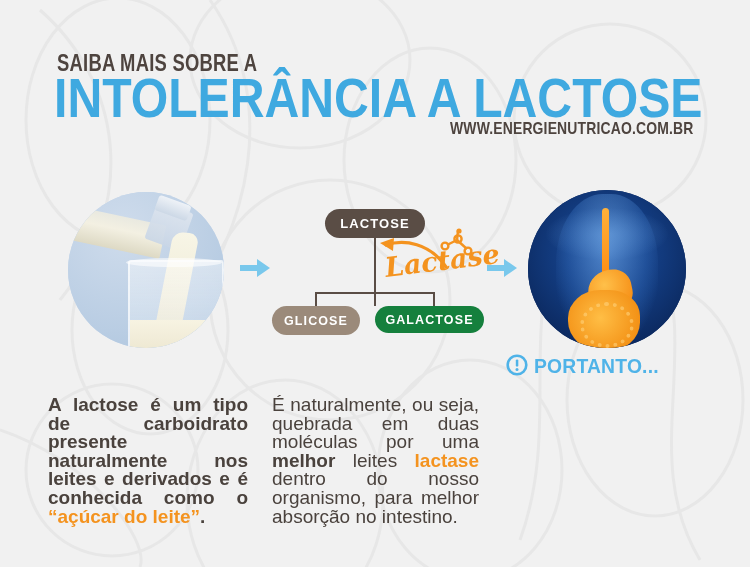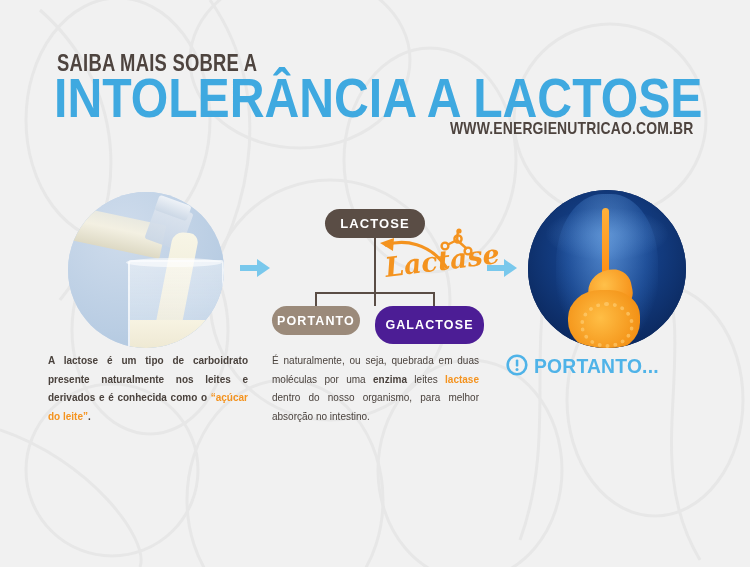--- a/index.html
+++ b/index.html
@@ -128,40 +128,40 @@
   
   .pill{
     position:absolute;border-radius:18px;
     color:#ffffff;font-weight:bold;letter-spacing:1.1px;
     display:flex;align-items:center;justify-content:center;
     font-size:13px;
     text-align:center;
   }
   #pill-lactose{left:325px;top:209px;width:100px;height:29px;background:#5a4d45;}
   #pill-glicose{left:272px;top:306px;width:88px;height:29px;background:#9b8a7a;font-size:12.5px;}
-  #pill-galactose{left:375px;top:306px;width:109px;height:38px;background:#4c1d95;font-size:12.5px;}
+  #pill-galactose{left:375px;top:306px;width:109px;height:27px;background:#15803d;font-size:12.5px;}
   .connector{position:absolute;background:#5a4d45;}
   #conn-v-main{left:374px;top:238px;width:2px;height:68px;}
   #conn-h{left:315px;top:292px;width:120px;height:2px;}
   #conn-v-left{left:315px;top:292px;width:2px;height:15px;}
   #conn-v-right{left:433px;top:292px;width:2px;height:15px;}
 
   .lactase-script{
     position:absolute;left:385px;top:252px;
     font-family:"DejaVu Serif", serif;
     font-style:italic;font-weight:bold;
     font-size:27px;color:#f4931f;
     transform:rotate(-7deg);transform-origin:left center;
     white-space:nowrap;
   }
   #curved-arrow{position:absolute;left:378px;top:237px;width:70px;height:32px;}
   #molecule-icon{position:absolute;left:440px;top:228px;width:34px;height:30px;}
 
   
-  .col{position:absolute;color:#4a423d;font-size:10px;line-height:18.6px;text-align:justify;}
+  .col{position:absolute;color:#4a423d;font-size:19px;line-height:18.6px;text-align:justify;margin-top:44px;}
   .col b{font-weight:bold;}
   .col .org{color:#f4931f;font-weight:bold;}
   #col-left{left:48px;top:352px;width:200px;font-weight:bold;}
   #col-center{left:272px;top:352px;width:207px;font-weight:normal;}
   #col-right{left:506px;top:385px;width:205px;font-weight:normal;}
   #col-right b{font-weight:bold;}
   .col p{margin:0;}
 
   .portanto-row{
     position:absolute;left:506px;top:354px;
@@ -219,21 +219,21 @@
     <path d="M0 7 H17 V1 L30 10 L17 19 V13 H0 Z" fill="#79c8ec"></path>
   </svg>
 
   <div>
     <div class="connector" id="conn-v-main"></div>
     <div class="connector" id="conn-h"></div>
     <div class="connector" id="conn-v-left"></div>
     <div class="connector" id="conn-v-right"></div>
 
     <div class="pill" id="pill-lactose">LACTOSE</div>
-    <div class="pill" id="pill-glicose">PORTANTO</div>
+    <div class="pill" id="pill-glicose">GLICOSE</div>
     <div class="pill" id="pill-galactose">GALACTOSE</div>
 
     <svg id="curved-arrow" viewBox="0 0 70 32" xmlns="http://www.w3.org/2000/svg">
       <path d="M68 30 C 52 6, 26 2, 8 8" fill="none" stroke="#f4931f" stroke-width="3.2" stroke-linecap="round"></path>
       <path d="M2 6 L16 1 L15 14 Z" fill="#f4931f"></path>
     </svg>
 
     <div class="lactase-script">Lactase</div>
 
     <svg id="molecule-icon" viewBox="0 0 34 30" xmlns="http://www.w3.org/2000/svg">
@@ -263,21 +263,21 @@
   </div>
 
   <div class="col" id="col-left">
     <p>
       <span>A lactose é um tipo de carboidrato presente </span><b>naturalmente</b><span> nos leites e derivados e é conhecida como o </span><span class="org">“açúcar do leite”</span><span>.</span>
     </p>
   </div>
 
   <div class="col" id="col-center">
     <p>
-      <span>É naturalmente, ou seja, quebrada em duas moléculas por uma </span><b>enzima</b><span> leites </span><span class="org">lactase</span><span> dentro do nosso organismo, para melhor absorção no intestino.</span>
+      <span>É naturalmente, ou seja, quebrada em duas moléculas por uma </span><b>melhor</b><span> leites </span><span class="org">lactase</span><span> dentro do nosso organismo, para melhor absorção no intestino.</span>
     </p>
   </div>
 
   <div class="portanto-row">
     <svg id="alert-icon" viewBox="0 0 22 22" xmlns="http://www.w3.org/2000/svg">
       <circle cx="11" cy="11" r="9.3" fill="none" stroke="#4fb3e8" stroke-width="2.6"></circle>
       <rect x="9.8" y="5.4" width="2.5" height="7.2" rx="1.2" fill="#4fb3e8"></rect>
       <circle cx="11" cy="15.6" r="1.5" fill="#4fb3e8"></circle>
     </svg>
     <span class="portanto-text">PORTANTO...</span>

